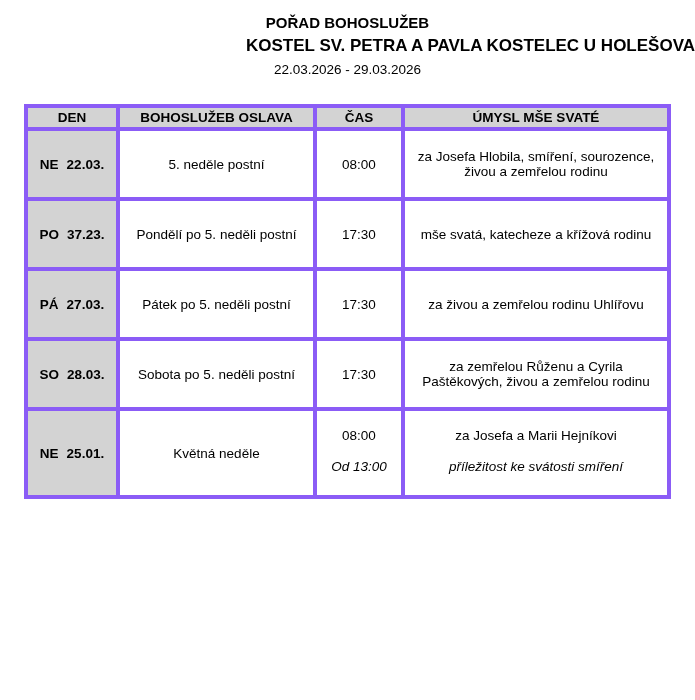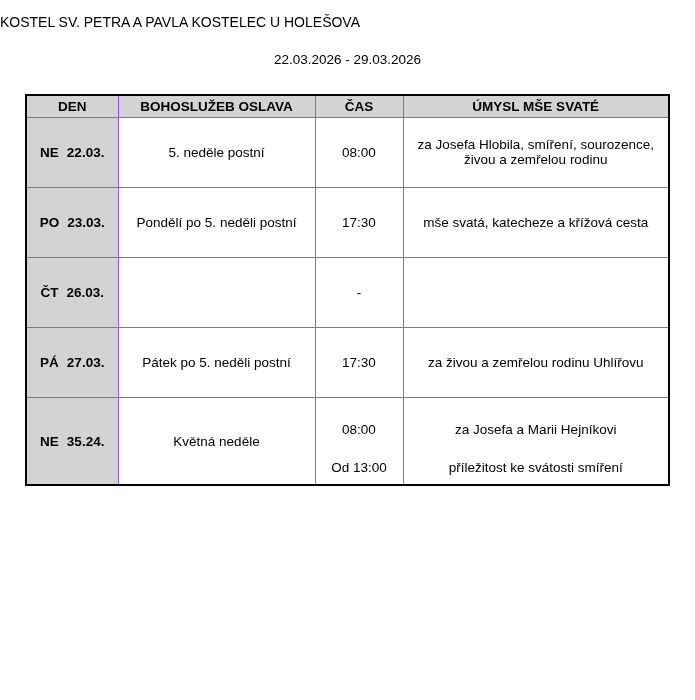--- a/index.html
+++ b/index.html
@@ -17,38 +17,38 @@
     box-sizing: border-box;
     padding-top: 12px;
   }
   .title {
     text-align: center;
     font-weight: bold;
     font-size: 15px;
     line-height: 1.45;
   }
   .subtitle {
-    text-align: left;
-    font-weight: normal;
-    font-size: 14px;
+    text-align: right;
+    font-weight: bold;
+    font-size: 17px;
     line-height: 1.45;
   }
   .daterange {
     text-align: center;
     font-size: 13.5px;
-    margin-top: 20px;
+    margin-top: 4px;
   }
   table.schedule {
     border-collapse: collapse;
     margin: 27px auto 0 auto;
     table-layout: fixed;
     border: 2px solid #000000;
   }
   .schedule th, .schedule td {
-    border: 1px solid #8b5cf6;
+    border: 4px solid #8b5cf6;
     text-align: center;
     vertical-align: middle;
     font-size: 13.5px;
     padding: 2px 8px;
     box-sizing: border-box;
     overflow: hidden;
   }
   .schedule th {
     background: #d3d3d3;
     font-weight: bold;
@@ -72,27 +72,29 @@
     justify-content: space-between;
   }
   .stack .grow {
     flex: 1 1 auto;
     display: flex;
     align-items: center;
     justify-content: center;
   }
   .stack .bottom {
     flex: 0 0 auto;
-    padding-bottom: 8px;
+    padding-bottom: 21px;
+    font-style: italic;
   }
 </style>
 </head>
 <body>
 
 <div class="page">
+  <div class="title">POŘAD BOHOSLUŽEB</div>
   <div class="subtitle">KOSTEL SV. PETRA A PAVLA KOSTELEC U HOLEŠOVA</div>
   <div class="daterange">22.03.2026 - 29.03.2026</div>
 
   <table class="schedule">
     <colgroup>
       <col style="width:92px">
       <col style="width:197px">
       <col style="width:88px">
       <col style="width:266px">
     </colgroup>
@@ -108,45 +110,45 @@
       <tr class="srow">
         <td class="day-cell">
           <span class="day-abbr">NE</span><span>22.03.</span>
         </td>
         <td>5. neděle postní</td>
         <td>08:00</td>
         <td>za Josefa Hlobila, smíření, sourozence, živou a zemřelou rodinu</td>
       </tr>
       <tr class="srow">
         <td class="day-cell">
-          <span class="day-abbr">PO</span><span>23.03.</span>
+          <span class="day-abbr">PO</span><span>37.23.</span>
         </td>
         <td>Pondělí po 5. neděli postní</td>
         <td>17:30</td>
-        <td>mše svatá, katecheze a křížová cesta</td>
-      </tr>
-      <tr class="srow">
-        <td class="day-cell">
-          <span class="day-abbr">ČT</span><span>26.03.</span>
-        </td>
-        <td></td>
-        <td>-</td>
-        <td></td>
+        <td>mše svatá, katecheze a křížová rodinu</td>
       </tr>
       <tr class="srow">
         <td class="day-cell">
           <span class="day-abbr">PÁ</span><span>27.03.</span>
         </td>
         <td>Pátek po 5. neděli postní</td>
         <td>17:30</td>
         <td>za živou a zemřelou rodinu Uhlířovu</td>
       </tr>
+      <tr class="srow">
+        <td class="day-cell">
+          <span class="day-abbr">SO</span><span>28.03.</span>
+        </td>
+        <td>Sobota po 5. neděli postní</td>
+        <td>17:30</td>
+        <td>za zemřelou Růženu a Cyrila Paštěkových, živou a zemřelou rodinu</td>
+      </tr>
       <tr class="srow-last">
         <td class="day-cell">
-          <span class="day-abbr">NE</span><span>35.24.</span>
+          <span class="day-abbr">NE</span><span>25.01.</span>
         </td>
         <td>Květná neděle</td>
         <td class="split-cell">
           <div class="stack">
             <div class="grow">08:00</div>
             <div class="bottom">Od 13:00</div>
           </div>
         </td>
         <td class="split-cell">
           <div class="stack">

